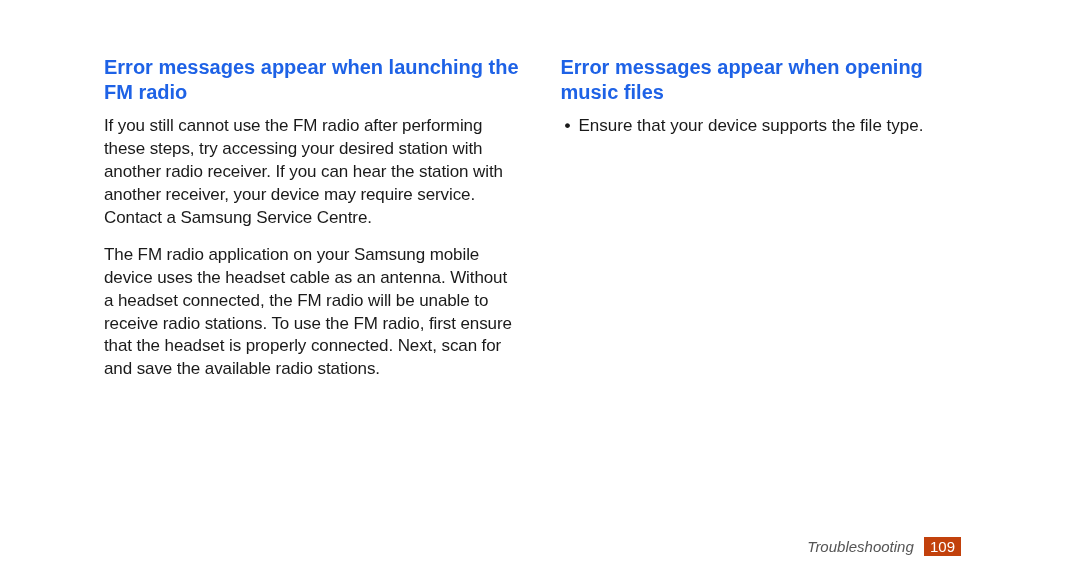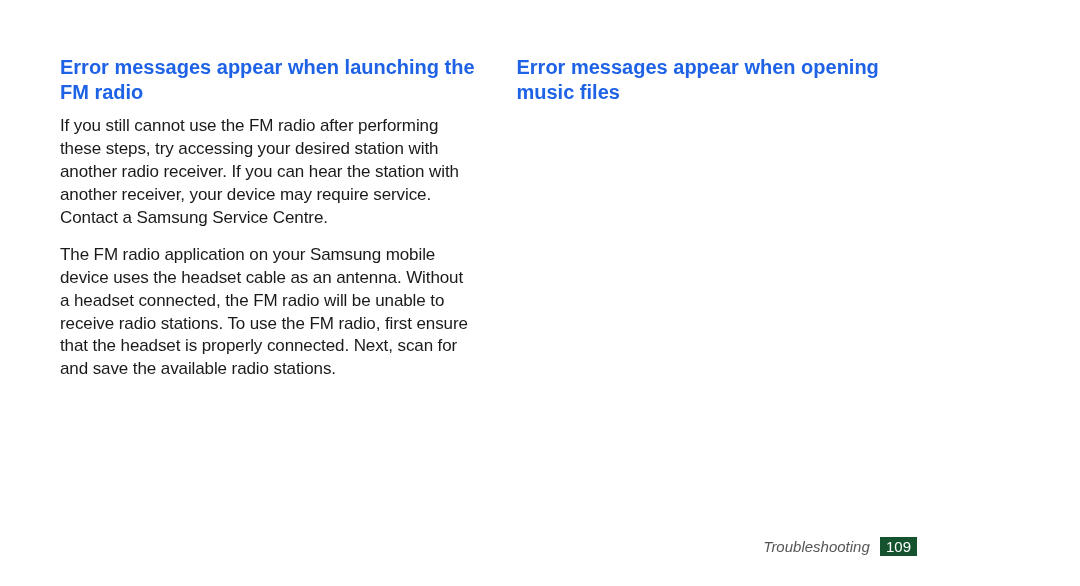--- a/index.html
+++ b/index.html
@@ -11,20 +11,21 @@
     font-family: "Segoe UI", "Helvetica Neue", Arial, sans-serif;
     color: #1a1a1a;
     overflow: hidden;
   }
   .page {
     box-sizing: border-box;
     width: 977px;
     height: 586px;
     padding: 55px 44px 30px 60px;
     position: relative;
+    margin-left: 44px;
   }
   .cols {
     display: flex;
     gap: 40px;
   }
   .col {
     flex: 1 1 0;
     min-width: 0;
   }
   h2 {
@@ -63,21 +64,21 @@
   .footer {
     position: absolute;
     right: 60px;
     bottom: 30px;
     font-size: 15px;
     color: #555;
     font-style: italic;
   }
   .footer .num {
     display: inline-block;
-    background: #14532d;
+    background: #c2410c;
     color: #fff;
     font-style: normal;
     font-weight: 400;
     padding: 1px 6px;
     margin-left: 6px;
     font-size: 15px;
   }
 </style>
 </head>
 <body>
@@ -87,20 +88,21 @@
 
     <div class="col">
       <h2>Error messages appear when launching the FM radio</h2>
       <p>If you still cannot use the FM radio after performing these steps, try accessing your desired station with another radio receiver. If you can hear the station with another receiver, your device may require service. Contact a Samsung Service Centre.</p>
       <p>The FM radio application on your Samsung mobile device uses the headset cable as an antenna. Without a headset connected, the FM radio will be unable to receive radio stations. To use the FM radio, first ensure that the headset is properly connected. Next, scan for and save the available radio stations.</p>
     </div>
 
     <div class="col">
       <h2>Error messages appear when opening music files</h2>
       <ul>
+        <li>Ensure that your device supports the file type.</li>
       </ul>
     </div>
 
   </div>
 
   <div class="footer">
     <span>Troubleshooting</span>
     <span class="num">109</span>
   </div>
 </div>

